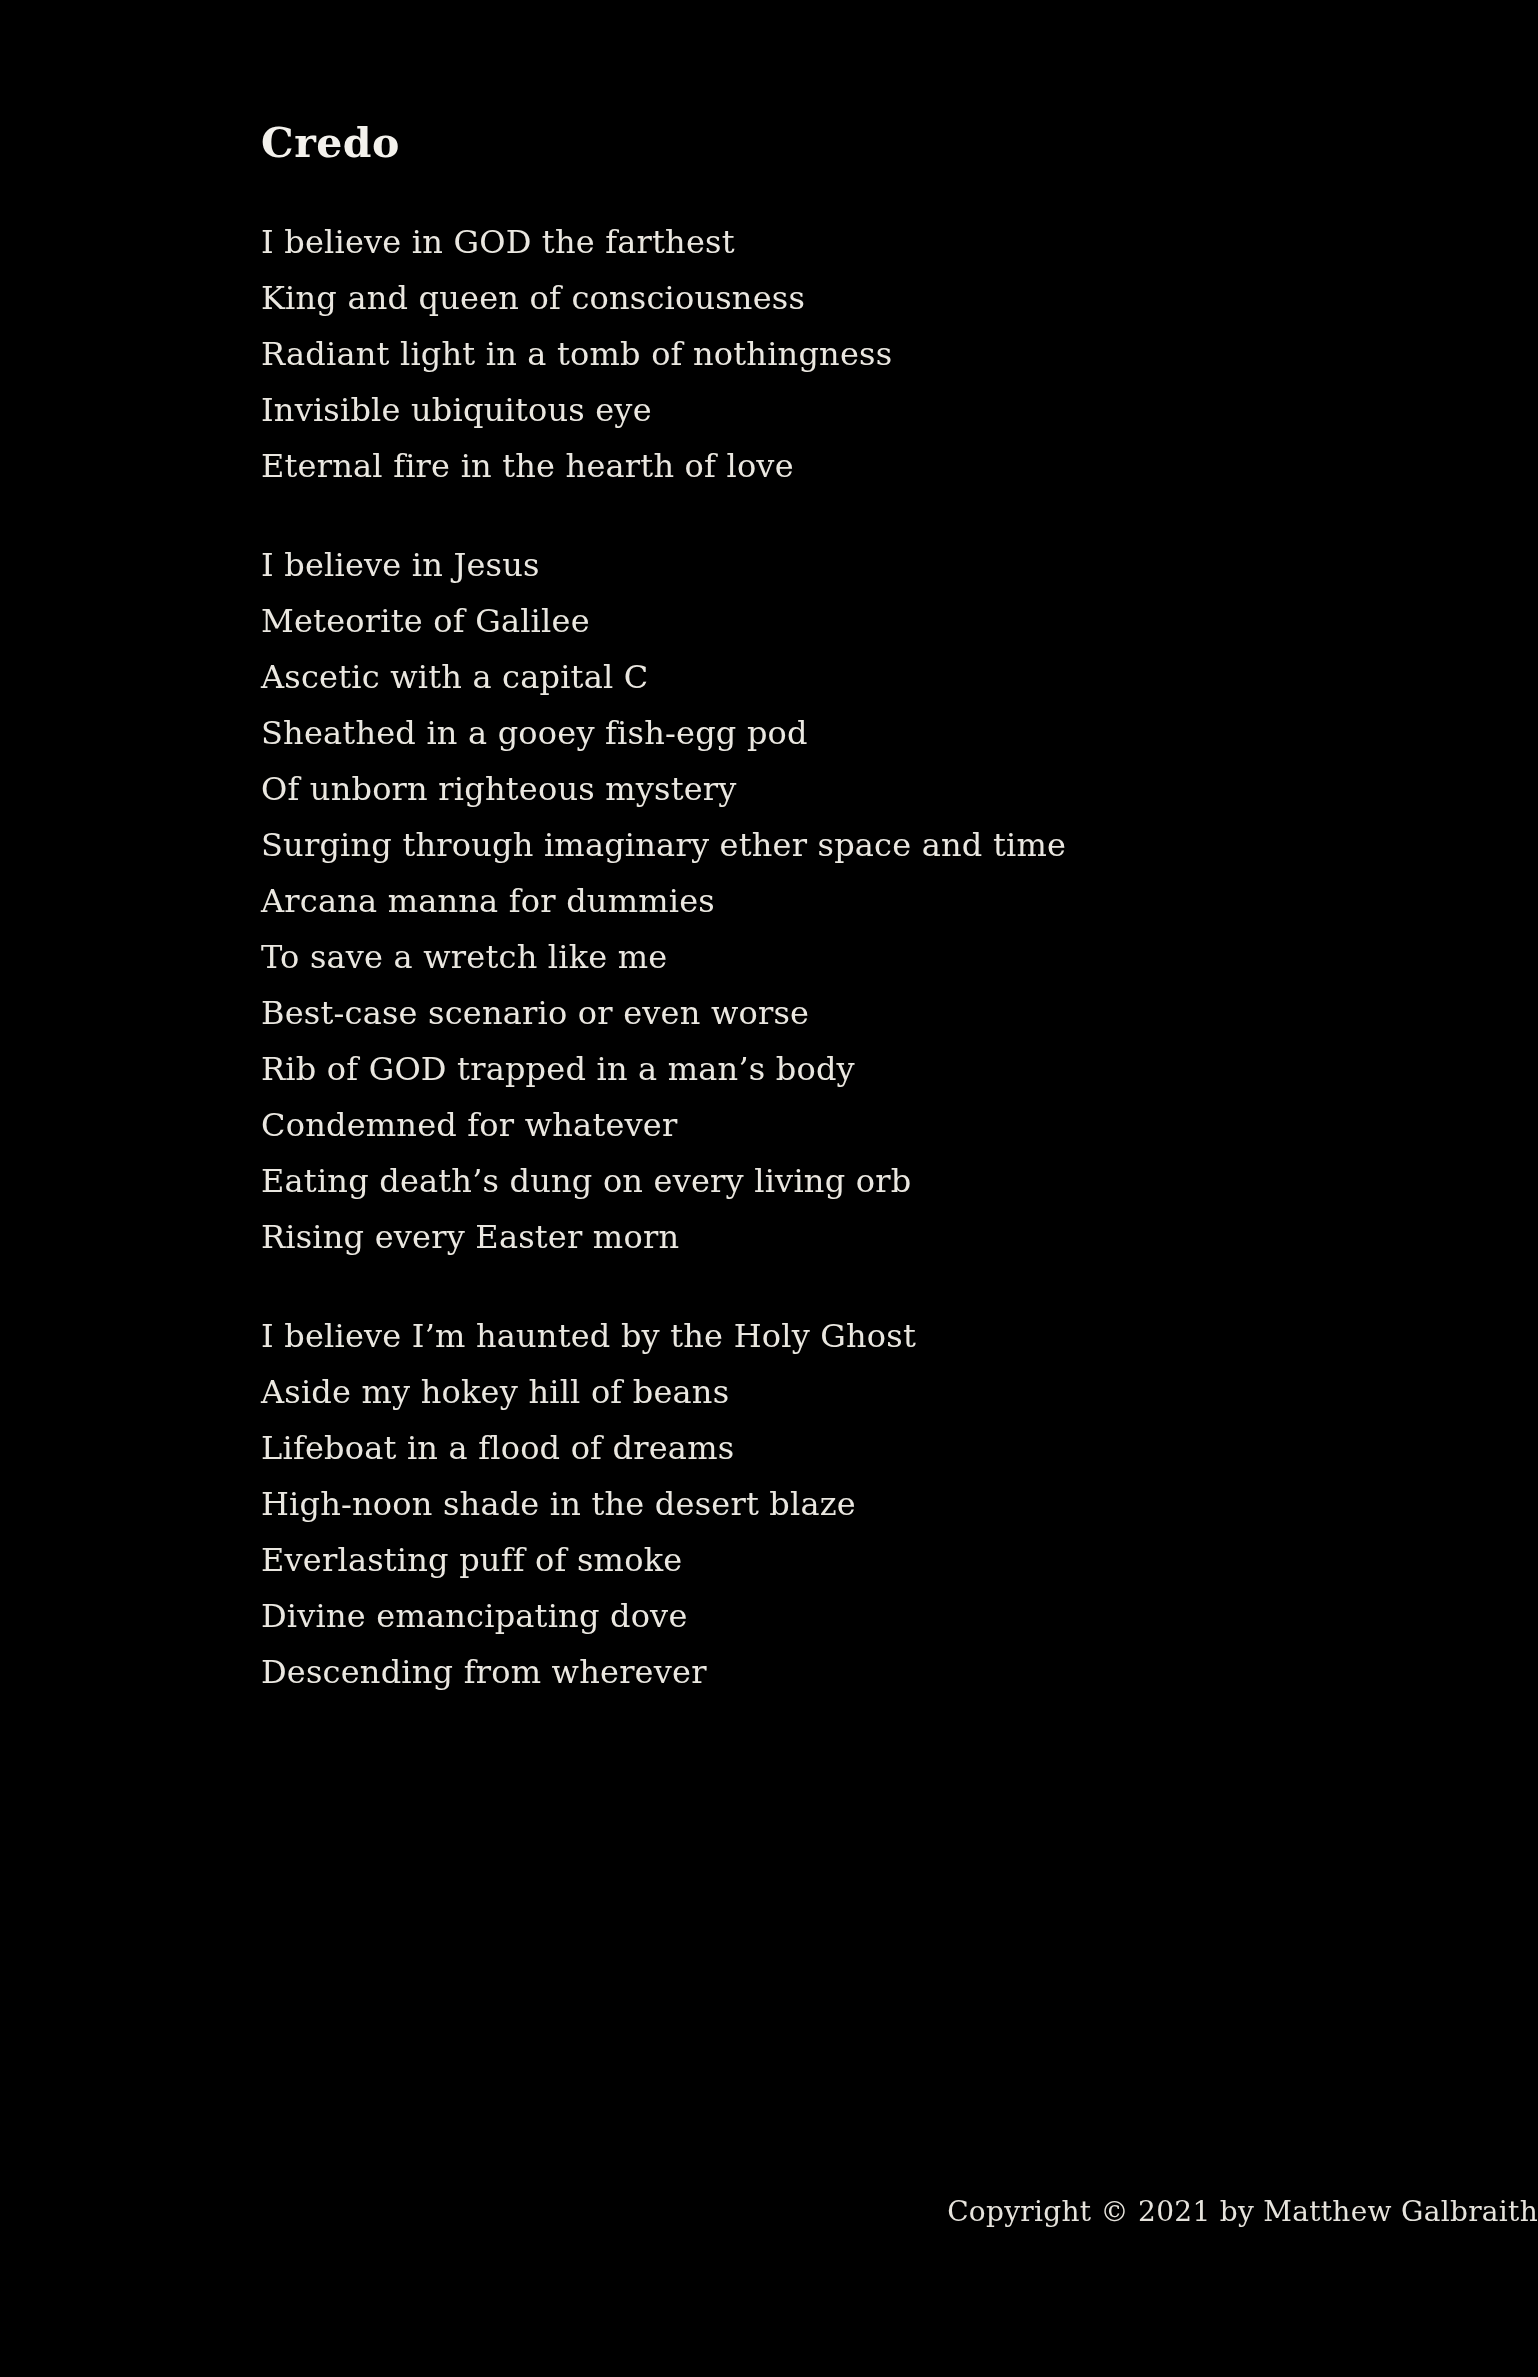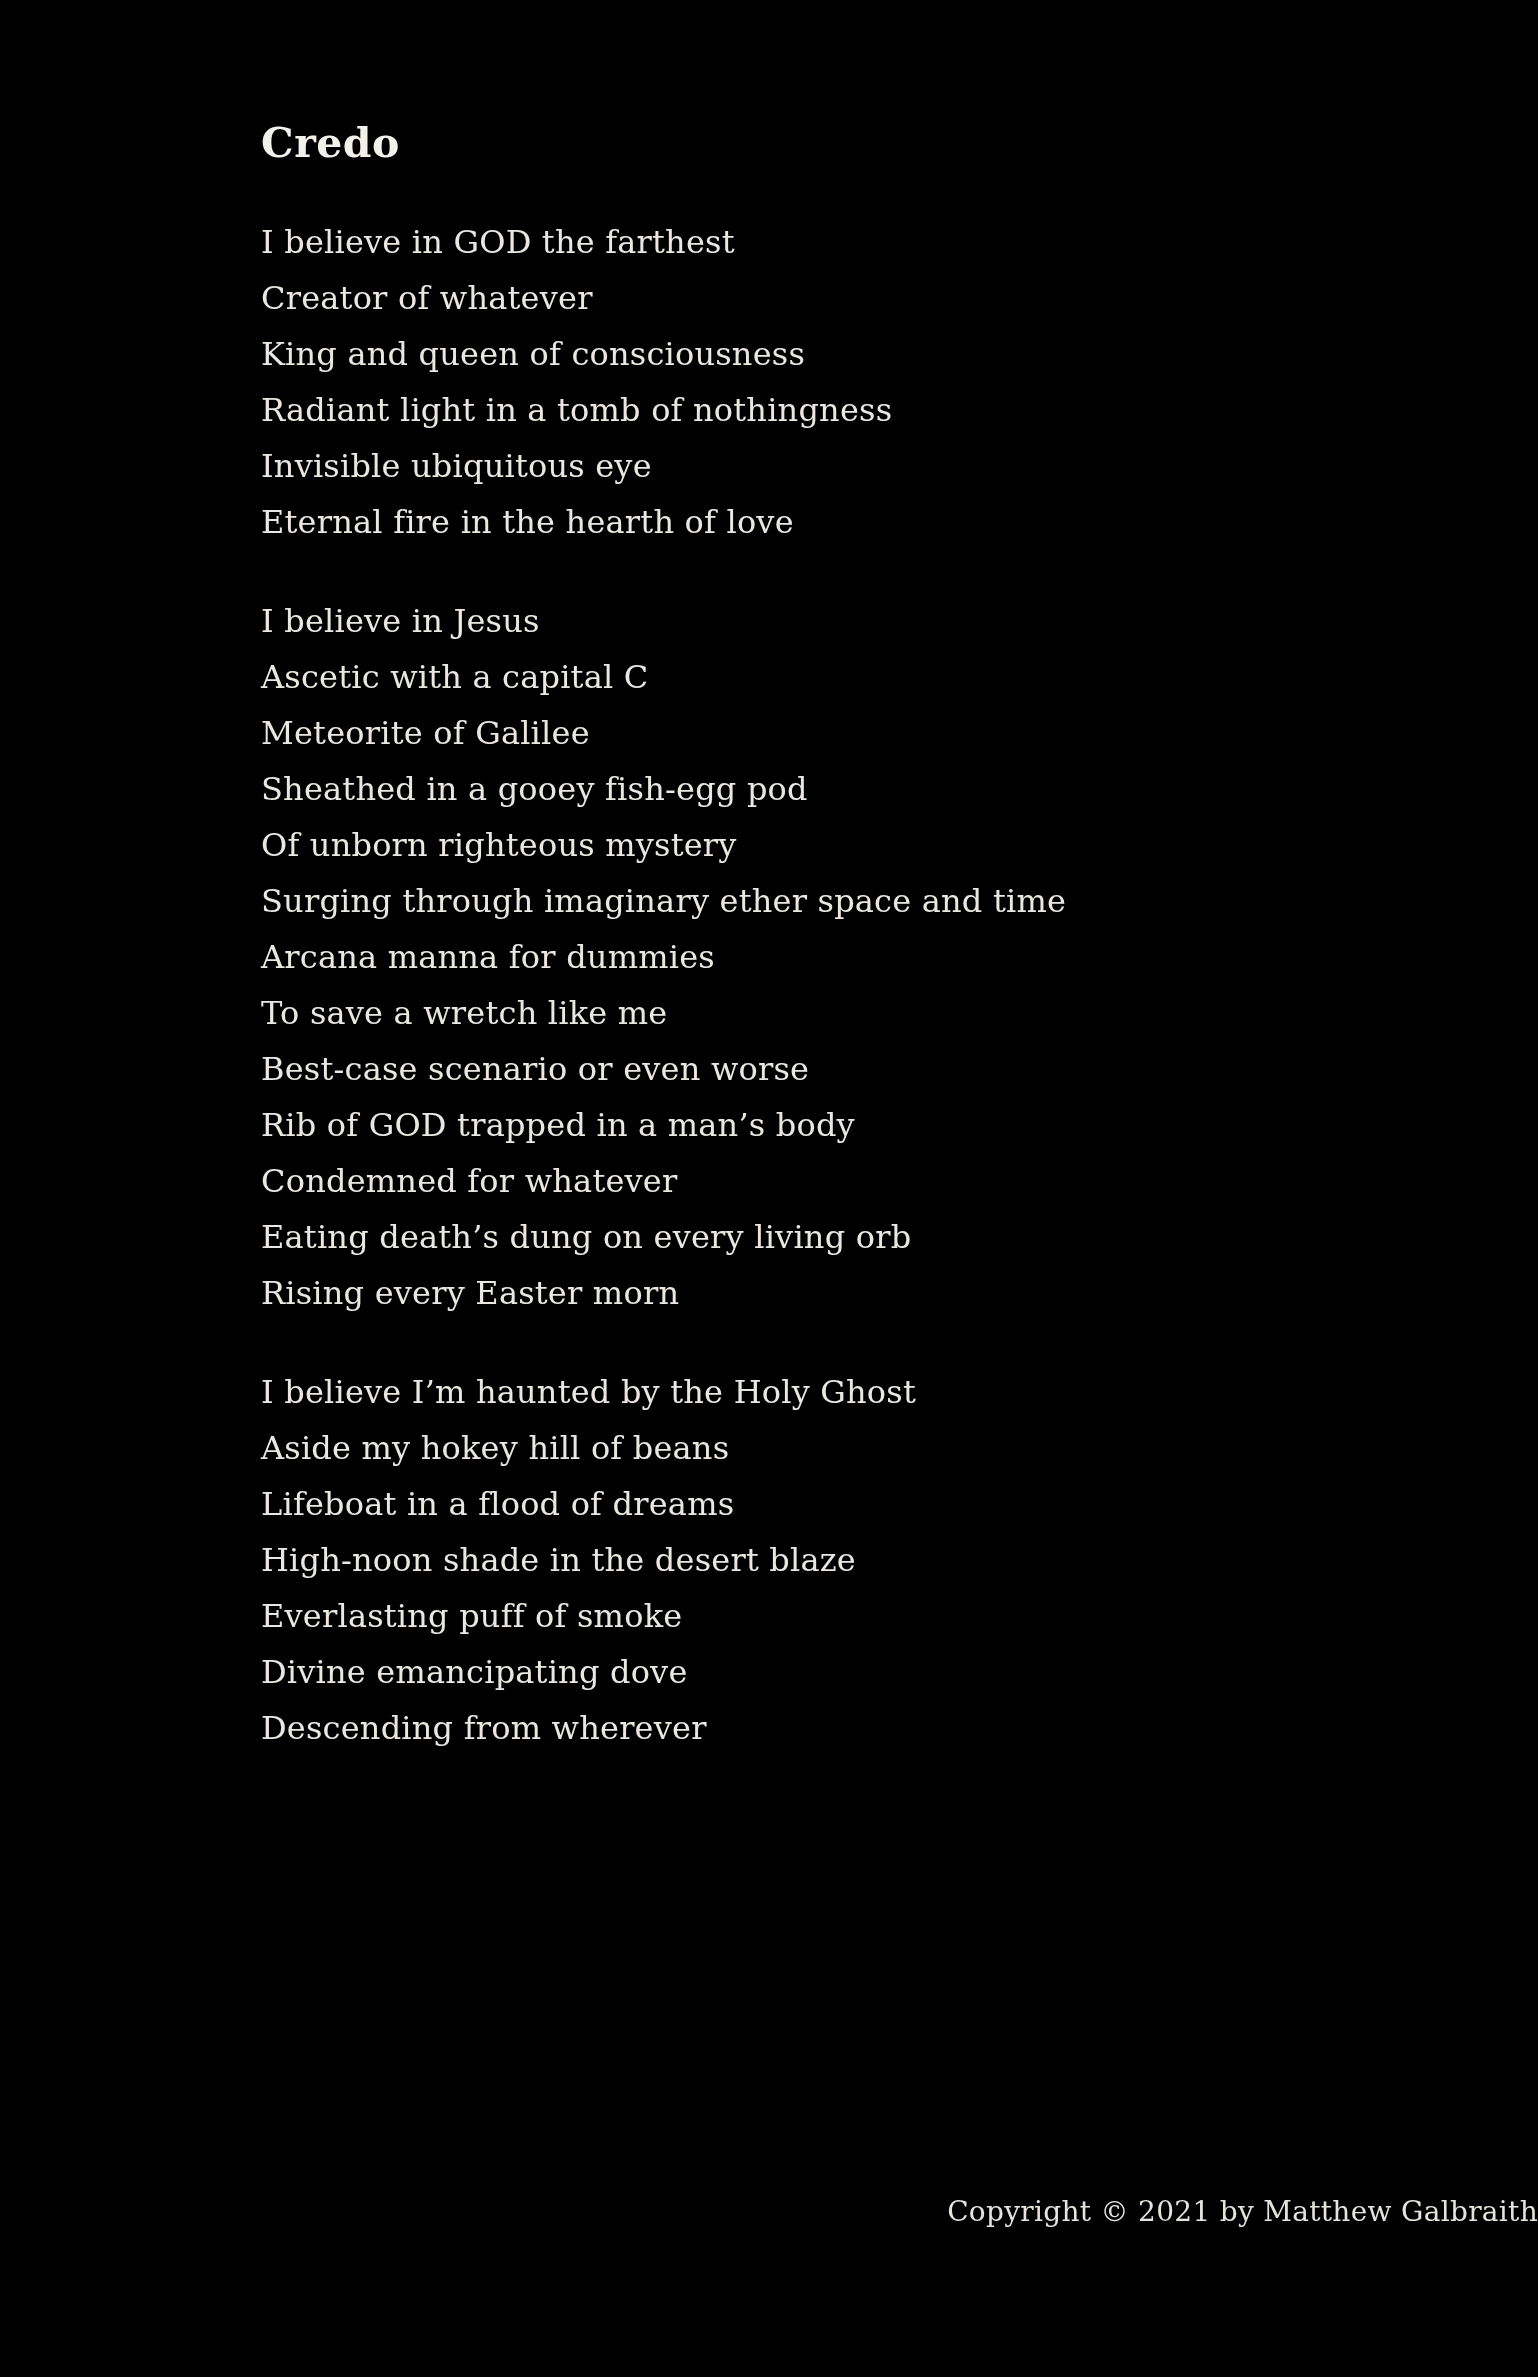--- a/index.html
+++ b/index.html
@@ -66,31 +66,30 @@
 <body>
 
 <div class="page">
 
   <div class="poem-wrap">
 
     <h1 class="poem-title">Credo</h1>
 
     <div class="stanza">
       <div class="line">I believe in GOD the farthest</div>
-      <div class="line">Creator of whatever</div>
       <div class="line">King and queen of consciousness</div>
       <div class="line">Radiant light in a tomb of nothingness</div>
       <div class="line">Invisible ubiquitous eye</div>
       <div class="line">Eternal fire in the hearth of love</div>
     </div>
 
     <div class="stanza">
       <div class="line">I believe in Jesus</div>
+      <div class="line">Meteorite of Galilee</div>
       <div class="line">Ascetic with a capital C</div>
-      <div class="line">Meteorite of Galilee</div>
       <div class="line">Sheathed in a gooey fish-egg pod</div>
       <div class="line">Of unborn righteous mystery</div>
       <div class="line">Surging through imaginary ether space and time</div>
       <div class="line">Arcana manna for dummies</div>
       <div class="line">To save a wretch like me</div>
       <div class="line">Best-case scenario or even worse</div>
       <div class="line">Rib of GOD trapped in a man’s body</div>
       <div class="line">Condemned for whatever</div>
       <div class="line">Eating death’s dung on every living orb</div>
       <div class="line">Rising every Easter morn</div>

